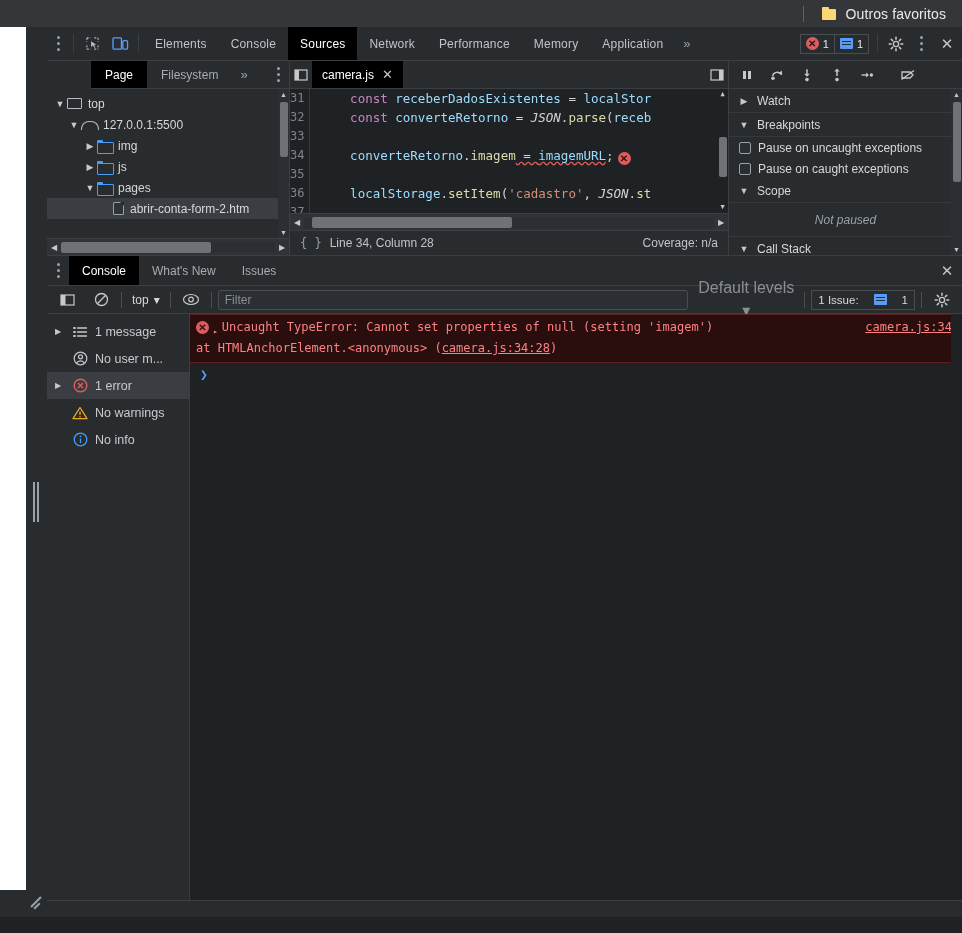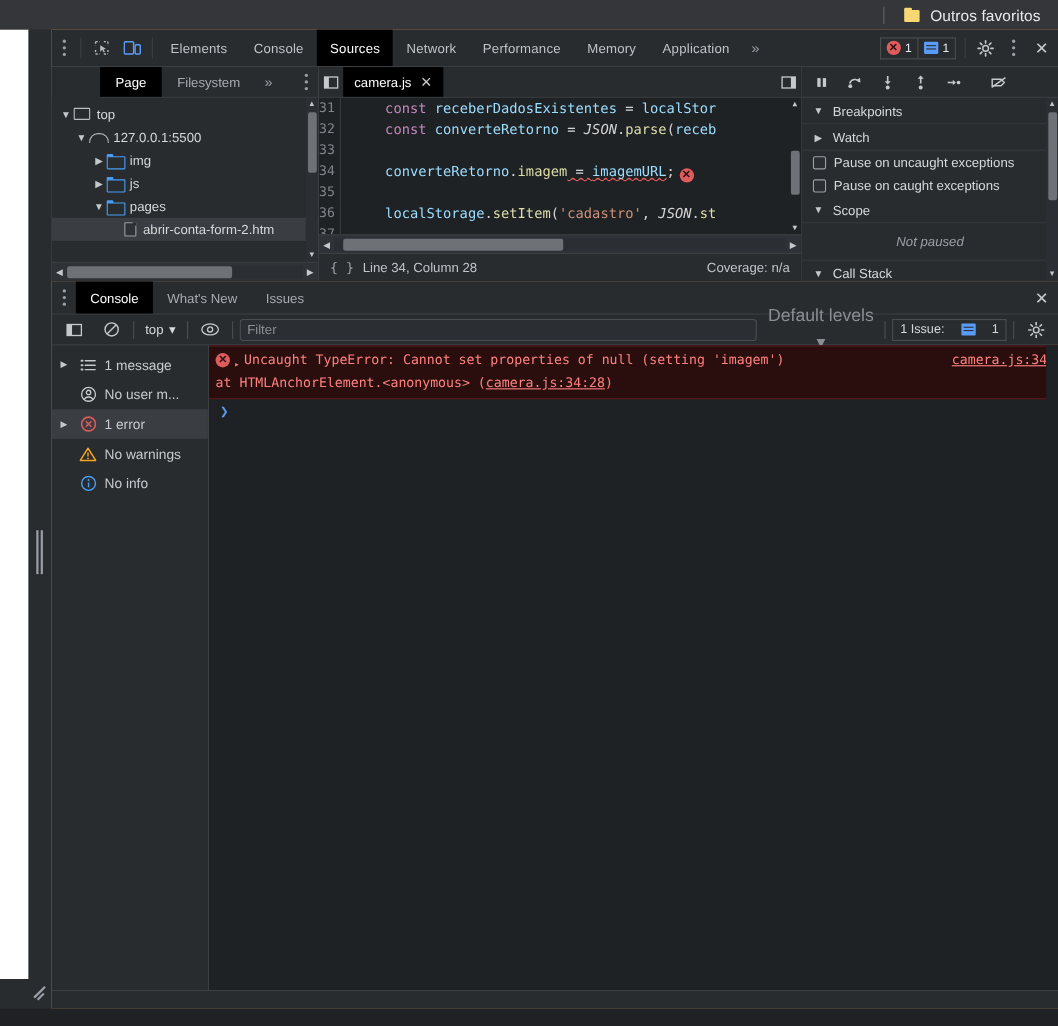--- a/index.html
+++ b/index.html
@@ -49,21 +49,21 @@
   .vp-grip i:nth-child(1) { left: 0; }
   .vp-grip i:nth-child(2) { left: 4px; }
   .vp-corner { position: absolute; left: 28px; top: 893px; width: 16px; height: 16px; }
   .vp-corner i { position: absolute; height: 2px; background: #9aa0a6; transform: rotate(-45deg); }
   .vp-corner i:nth-child(1) { width: 14px; left: 1px; top: 8px; }
   .vp-corner i:nth-child(2) { width: 8px; left: 5px; top: 12px; }
 
   
   .devtools {
     position: absolute; left: 47px; top: 27px; width: 915px; height: 890px;
-    background: #fdba74; display: flex; flex-direction: column;
+    background: #701a75; display: flex; flex-direction: column;
   }
 
   
   .dt-tabbar {
     height: 34px; background: #282c2f; display: flex; align-items: stretch;
     border-bottom: 1px solid #3b3f42; flex: none;
   }
   .dots-v {
     width: 22px; display: flex; flex-direction: column; align-items: center;
     justify-content: center; gap: 3px; cursor: pointer;
@@ -456,26 +456,26 @@
           <div class="icon-btn">
             <svg width="18" height="16" viewBox="0 0 18 16">
               <path d="M3 5 h8 l3 3 -3 3 h-8 z" stroke="#c6c9cc" stroke-width="1.3" fill="none"></path>
               <path d="M2.5 12.5 L15 3.5" stroke="#c6c9cc" stroke-width="1.3"></path>
             </svg>
           </div>
         </div>
 
         <div class="dbg-body">
           <div class="dbg-sec">
+            <span class="tw closed"></span>
+            <span>Watch</span>
+          </div>
+          <div class="dbg-sec">
             <span class="tw open"></span>
             <span>Breakpoints</span>
-          </div>
-          <div class="dbg-sec">
-            <span class="tw closed"></span>
-            <span>Watch</span>
           </div>
           <div class="cbrow">
             <span class="cb"></span>
             <span>Pause on uncaught exceptions</span>
           </div>
           <div class="cbrow">
             <span class="cb"></span>
             <span>Pause on caught exceptions</span>
           </div>
           <div class="dbg-sec">

